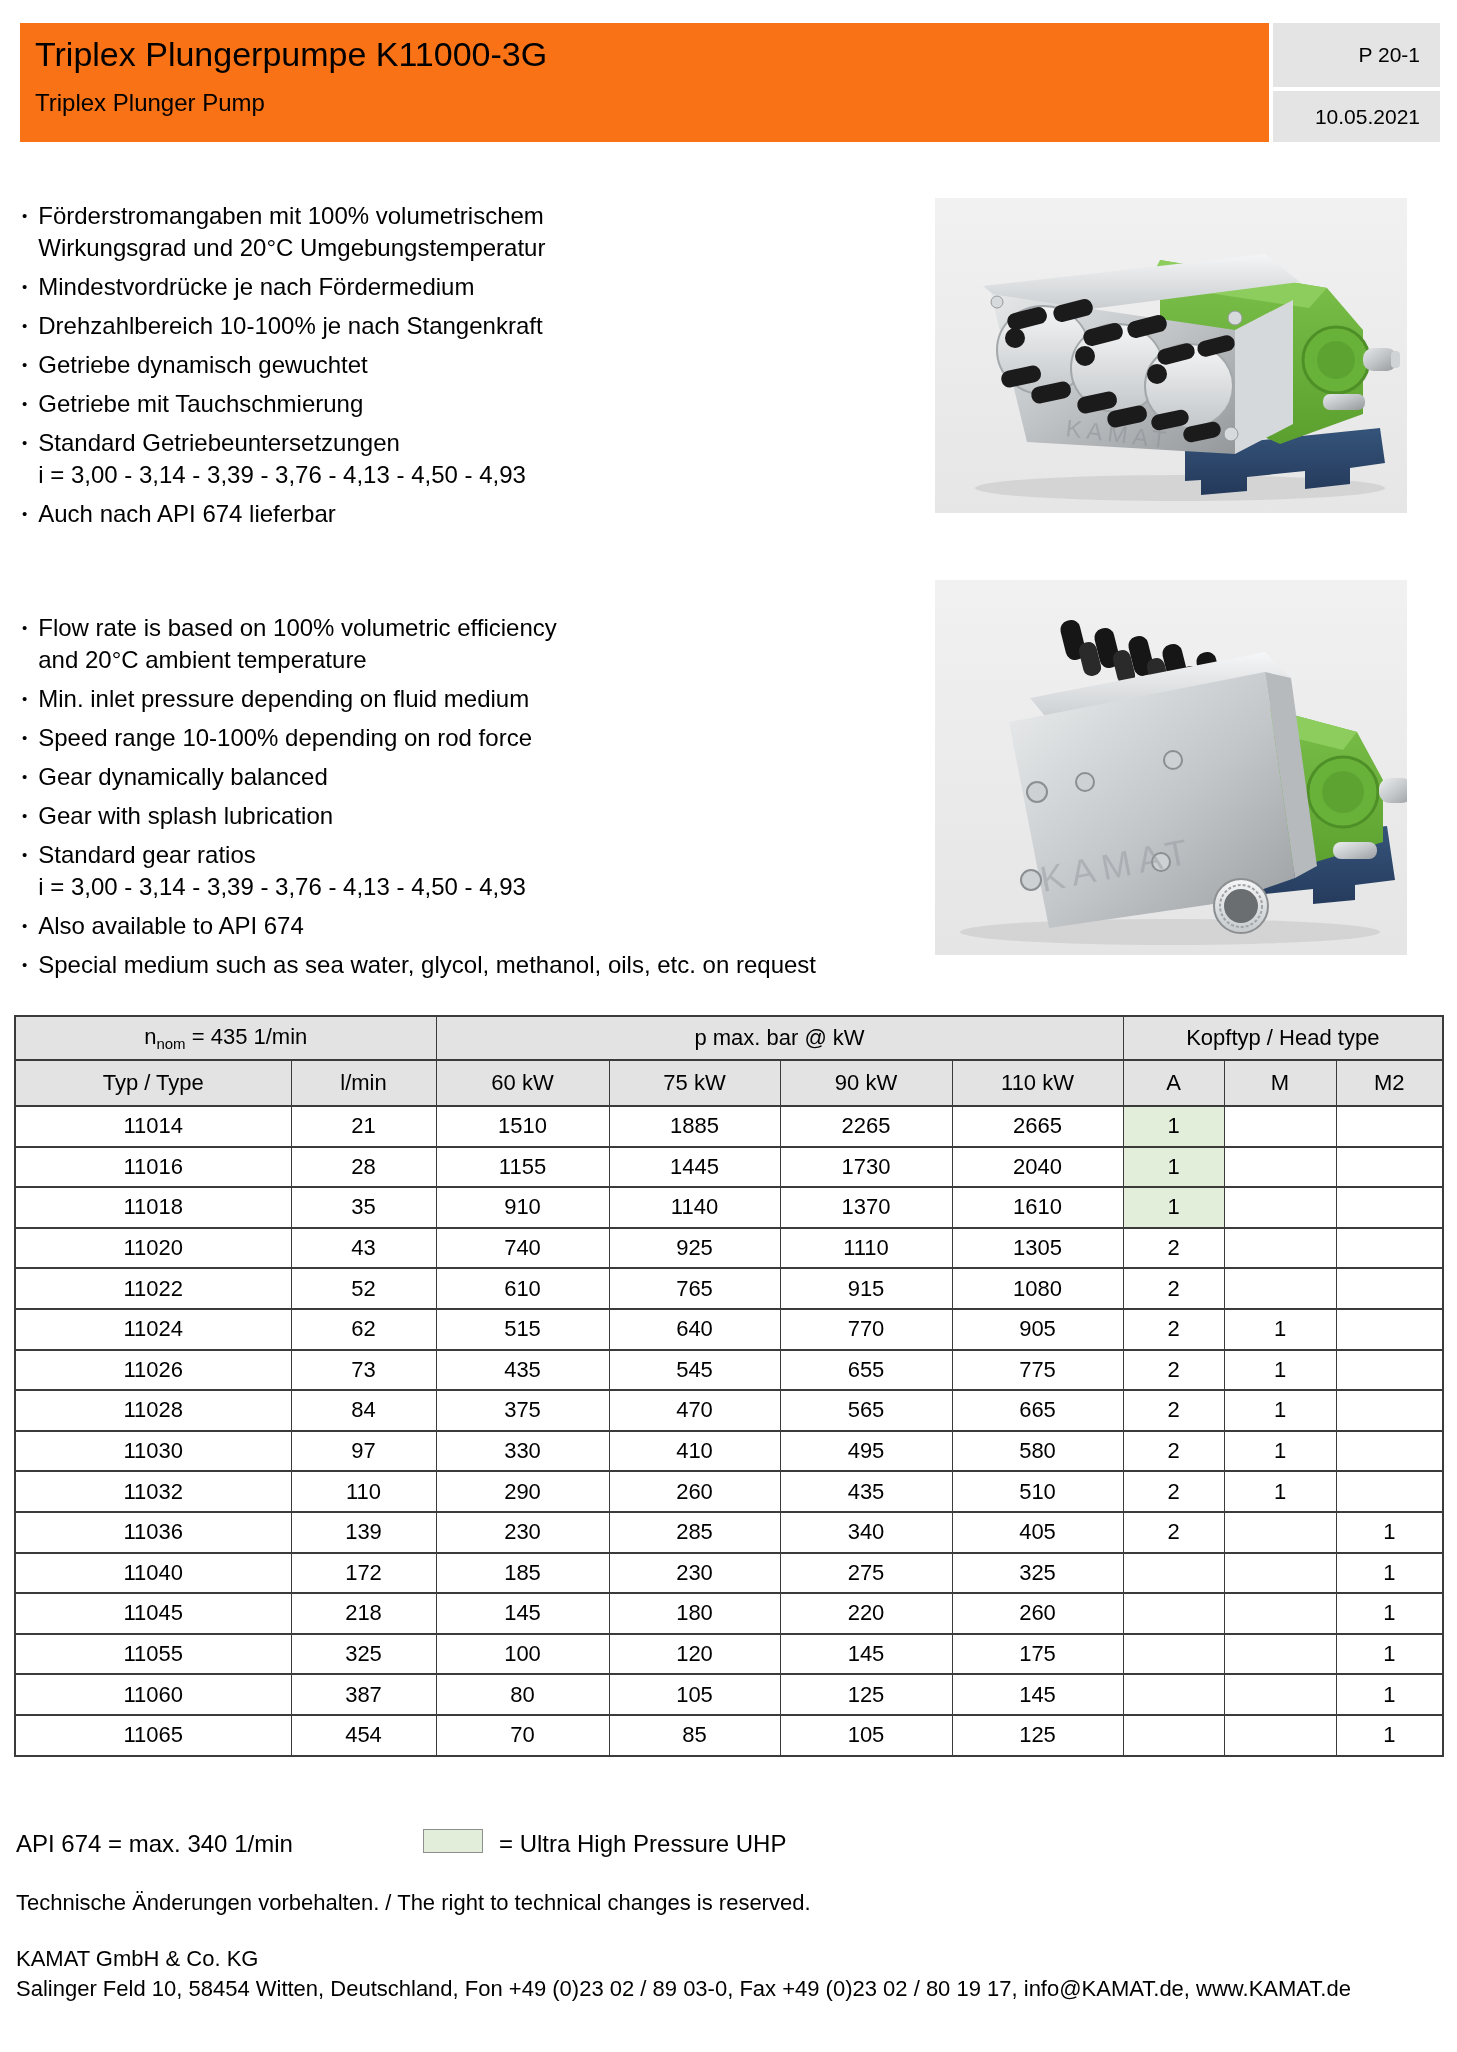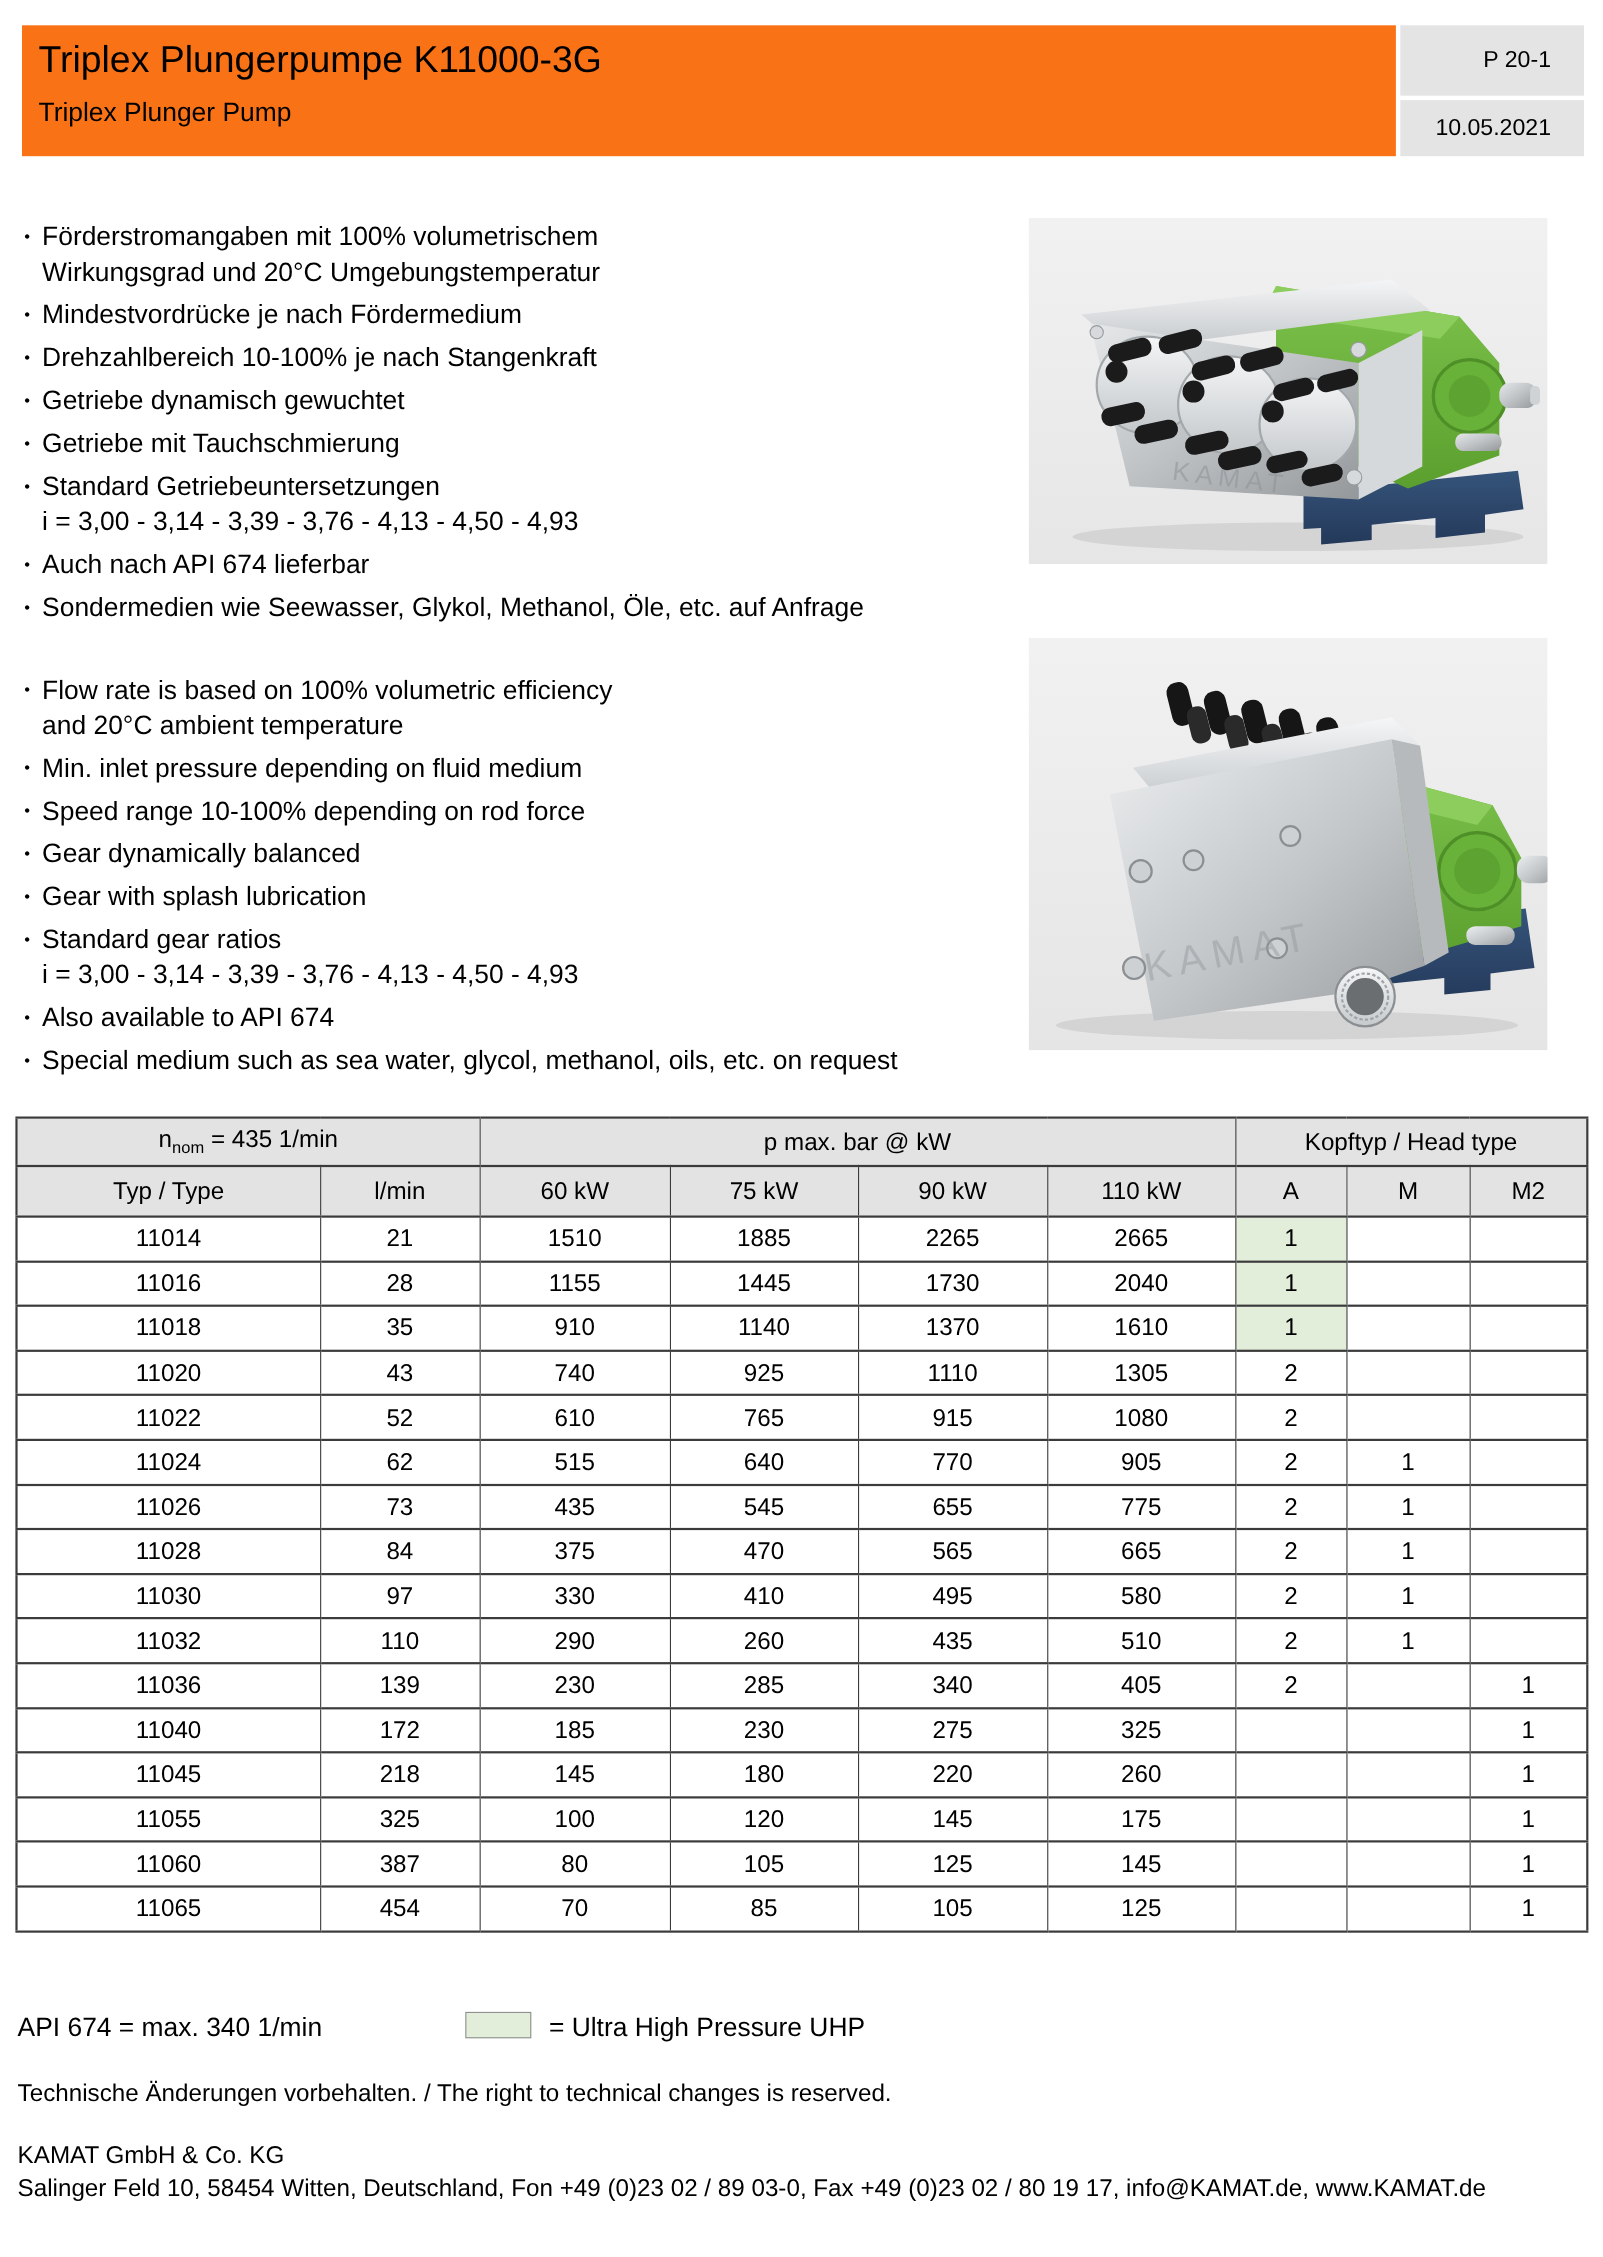--- a/index.html
+++ b/index.html
@@ -13,21 +13,21 @@
   
   .header-main {
     position:absolute; left:20px; top:23px; width:1249px; height:119px;
     background:#f97316; box-sizing:border-box; padding:11px 0 0 15px;
   }
   .title    { font-size:34px; line-height:40px; }
   .subtitle { font-size:24px; line-height:32px; margin-top:13px; }
   .ref-box, .date-box {
     position:absolute; left:1273px; width:167px; background:#e4e4e4;
     display:flex; align-items:center; justify-content:flex-end;
-    box-sizing:border-box; padding-right:30px; font-size:21px;
+    box-sizing:border-box; padding-right:20px; font-size:21px;
   }
   .ref-box  { top:23px; height:64px; }
   .date-box { top:91px; height:51px; }
 
   
   .features { position:absolute; left:22px; font-size:24px; }
   .features-de { top:200px; width:930px; }
   .features-en { top:612px; width:980px; }
   .feature-item { display:flex; margin-bottom:7px; }
   .feature-item::before {
@@ -134,26 +134,20 @@
       </div>
     </div>
 
     <div class="feature-item">
       <div>
         <div class="feature-line">Auch nach API 674 lieferbar</div>
 
       </div>
     </div>
 
-    <div class="feature-item">
-      <div>
-        <div class="feature-line">Sondermedien wie Seewasser, Glykol, Methanol, Öle, etc. auf Anfrage</div>
-
-      </div>
-    </div>
   </div>
 
 <div class="features features-en">
 
     <div class="feature-item">
       <div>
         <div class="feature-line">Flow rate is based on 100% volumetric efficiency</div>
         <div class="feature-line2">and 20°C ambient temperature</div>
       </div>
     </div>

